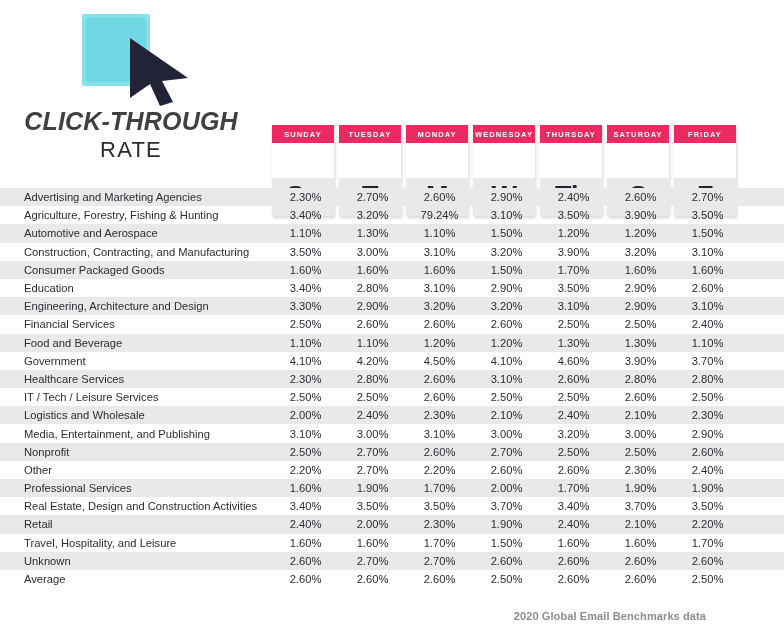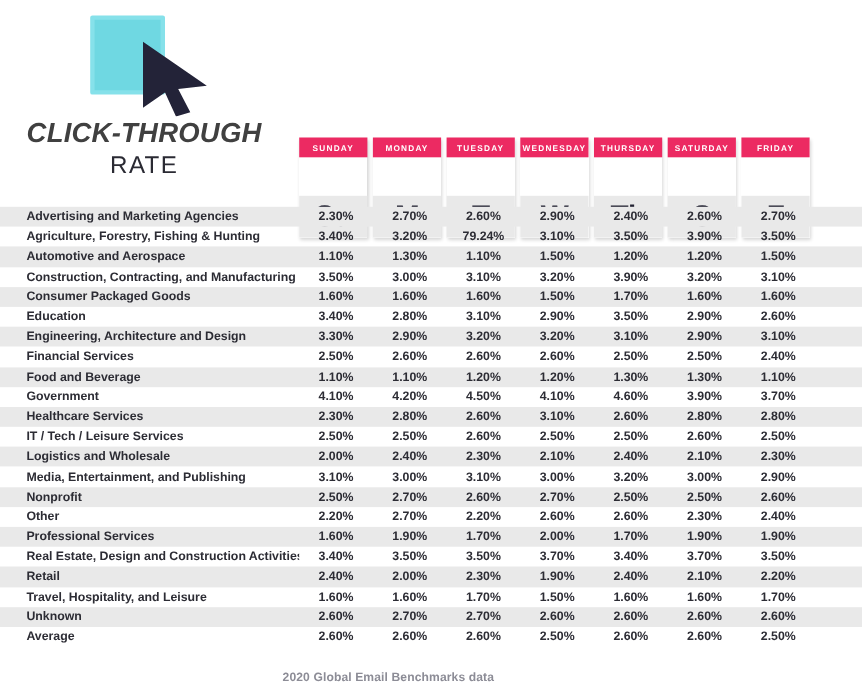--- a/index.html
+++ b/index.html
@@ -126,21 +126,20 @@
     letter-spacing: -0.5px;
     margin-top: 35px;
   }
 
   
   .table {
     position: absolute;
     left: 0;
     top: 188px;
     width: 784px;
-    font-weight: bold;
   }
   .trow {
     display: flex;
     align-items: center;
     height: 18.2px;
     font-size: 11.2px;
     color: #2c2c34;
   }
   .trow.alt { background: #e9e9e9; }
   .tlabel {
@@ -154,21 +153,21 @@
     width: 67px;
     text-align: center;
     white-space: nowrap;
   }
 
   .footer {
     position: absolute;
     left: 0;
     top: 610px;
     width: 706px;
-    text-align: center;
+    text-align: right;
     font-size: 11px;
     font-weight: bold;
     color: #8c8c96;
     letter-spacing: 0.1px;
   }
 </style>
 </head>
 <body>
 
 <div class="header">
@@ -187,26 +186,26 @@
     <div class="title-main">CLICK-THROUGH</div>
     <div class="title-sub">RATE</div>
   </div>
 
   <div class="day-row">
     <div class="day-chip">
       <div class="day-full">SUNDAY</div>
       <div class="day-abbr">Su</div>
     </div>
     <div class="day-chip">
+      <div class="day-full">TUESDAY</div>
+      <div class="day-abbr">T</div>
+    </div>
+    <div class="day-chip">
       <div class="day-full">MONDAY</div>
       <div class="day-abbr">M</div>
-    </div>
-    <div class="day-chip">
-      <div class="day-full">TUESDAY</div>
-      <div class="day-abbr">T</div>
     </div>
     <div class="day-chip">
       <div class="day-full">WEDNESDAY</div>
       <div class="day-abbr">W</div>
     </div>
     <div class="day-chip">
       <div class="day-full">THURSDAY</div>
       <div class="day-abbr">Th</div>
     </div>
     <div class="day-chip">

